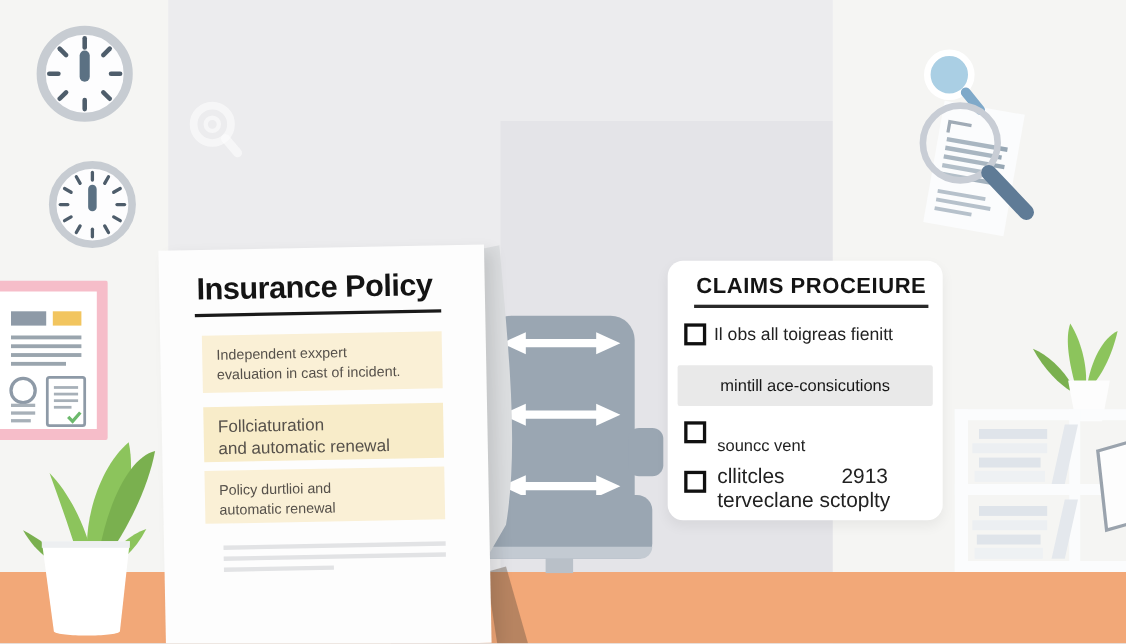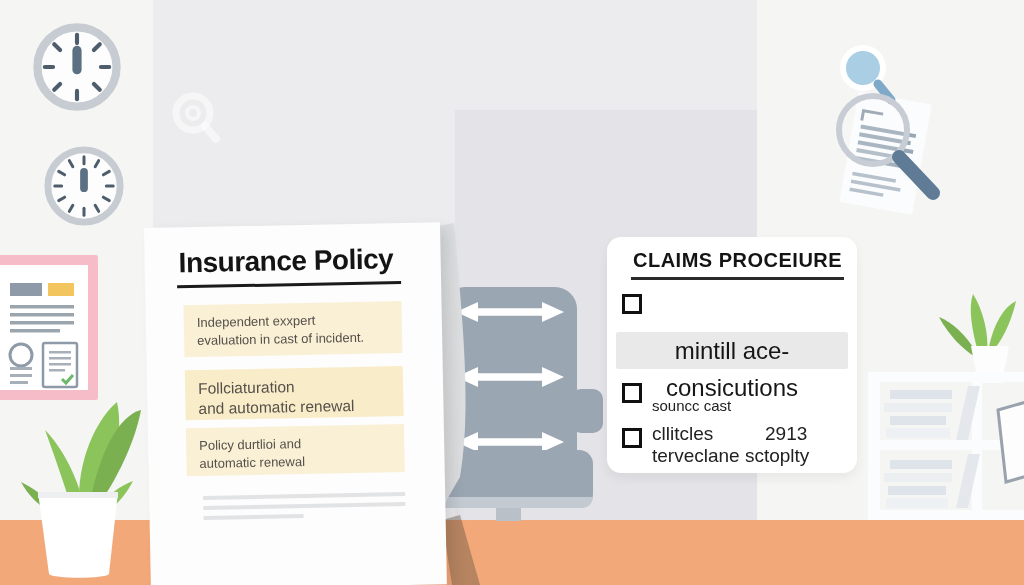--- a/index.html
+++ b/index.html
@@ -22,21 +22,21 @@
   .note-3{top:201px;height:48px;font-size:13px;}
   .foot-line{left:54px;height:4px;background:#e2e3e5;}
   
   .card{left:607px;top:237px;width:250px;height:236px;background:#fff;border-radius:14px;
         box-shadow:0 5px 12px rgba(0,0,0,.06);z-index:5;}
   .card-title{left:26px;top:12px;font-size:20px;font-weight:700;color:#141414;letter-spacing:.5px;white-space:nowrap;}
   .card-underline{left:24px;top:40px;width:213px;height:2.5px;background:#2a2a2a;}
   .cbox{width:20px;height:20px;border:3.5px solid #101010;background:#fff;box-sizing:border-box;}
   .card-text{color:#222;}
   .gray-bar{left:9px;top:95px;width:232px;height:37px;background:#e9e9e9;border-radius:2px;
-            text-align:center;line-height:37px;font-size:24px;color:#161616;}
+            text-align:center;line-height:37px;font-size:15px;color:#161616;}
   
   .chair-part{background:#9aa6b2;z-index:3;}
   .chair-back{left:443px;top:287px;width:134px;height:192px;border-radius:22px;}
   .chair-arm-l{left:419px;top:389px;width:30px;height:44px;border-radius:10px;}
   .chair-arm-r{left:571px;top:389px;width:32px;height:44px;border-radius:10px;}
   .chair-seat{left:431px;top:450px;width:162px;height:58px;border-radius:14px;}
   .chair-seat-lip{left:0;bottom:0;width:100%;height:11px;background:#c3cad2;border-radius:0 0 14px 14px;}
   .chair-pole{left:496px;top:506px;width:25px;height:15px;background:#b9c0c8;}
   .z2{z-index:2}.z4{z-index:4}.z6{z-index:6}
 </style>
@@ -177,27 +177,28 @@
     <div class="abs foot-line" style="top:269px;width:202px"></div>
     <div class="abs foot-line" style="top:279px;width:202px"></div>
     <div class="abs foot-line" style="top:289px;width:100px"></div>
   </div>
 
   <div class="abs card">
     <div class="abs card-title">CLAIMS PROCEIURE</div>
     <div class="abs card-underline"></div>
 
     <div class="abs cbox" style="left:15px;top:57px"></div>
+    <div class="abs card-text" style="left:42px;top:59px;font-size:16px">Il obs all toigreas fienitt</div>
 
     <div class="abs gray-bar">mintill ace-consicutions</div>
 
     <div class="abs cbox" style="left:15px;top:146px"></div>
     <div class="abs card-text" style="left:45px;top:143px;font-size:15px;line-height:1.15">
       <br>
-      <span>souncc cast</span>
+      <span>souncc vent</span>
     </div>
 
     <div class="abs cbox" style="left:15px;top:191px"></div>
     <div class="abs card-text" style="left:45px;top:186px;font-size:19px;line-height:1.15;width:190px">
       <span>cllitcles</span>
       <span class="abs" style="left:113px;top:0">2913</span><br>
       <span>terveclane sctoplty</span>
     </div>
   </div>
 

